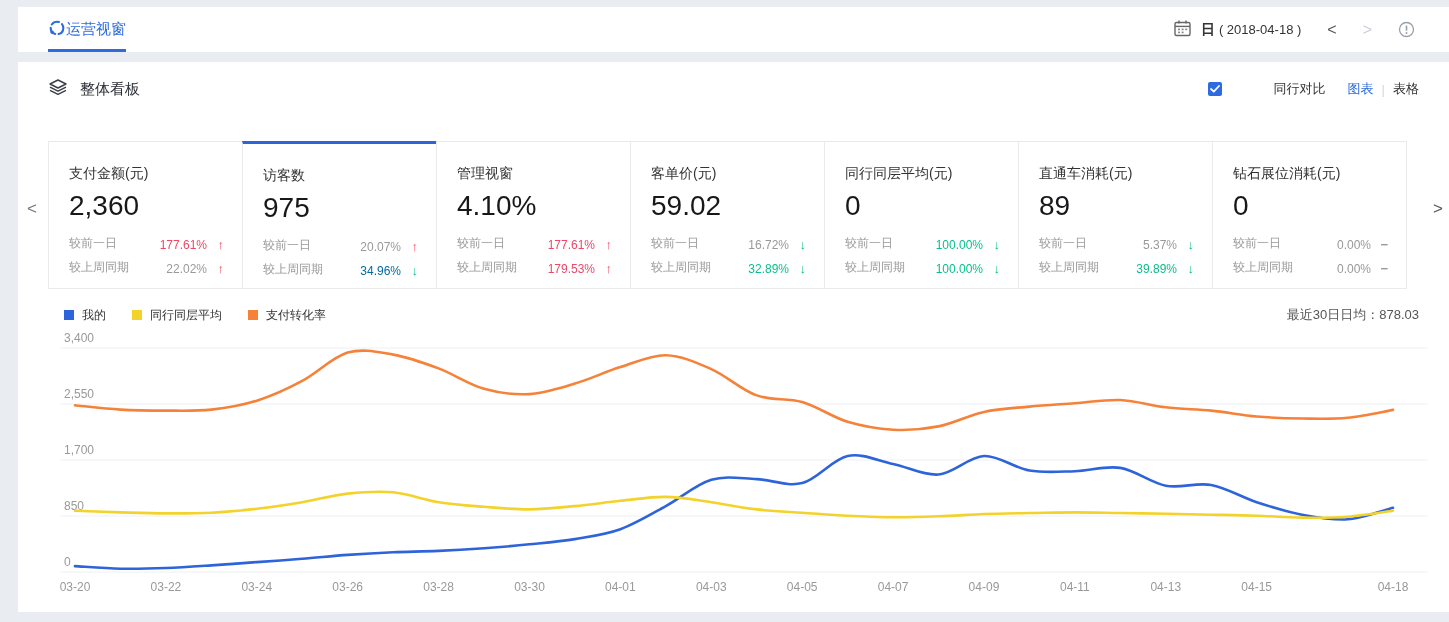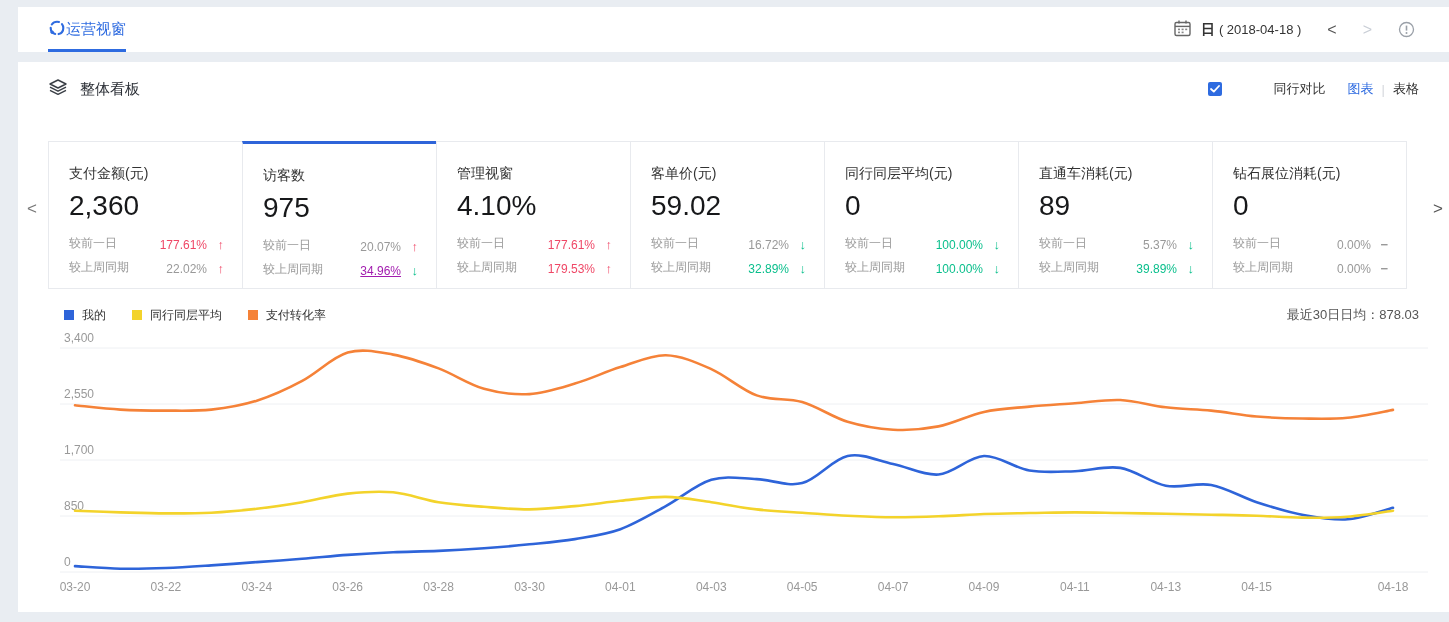--- a/index.html
+++ b/index.html
@@ -152,21 +152,21 @@
       <div class="card active">
         <div class="card-title">访客数</div>
         <div class="card-value">975</div>
         <div class="card-row first">
             <span class="row-label">较前一日</span>
             <span class="row-val" style="color: rgb(153, 153, 153);">20.07%</span>
             <span class="row-arrow" style="color: rgb(239, 71, 102);">↑</span>
           </div>
         <div class="card-row">
             <span class="row-label">较上周同期</span>
-            <span class="row-val" style="color: #a21caf; text-decoration: underline;">34.96%</span>
+            <span class="row-val" style="color: #0369a1;">34.96%</span>
             <span class="row-arrow" style="color: rgb(10, 191, 140);">↓</span>
           </div>
       </div>
 
       <div class="card">
         <div class="card-title">管理视窗</div>
         <div class="card-value">4.10%</div>
         <div class="card-row first">
             <span class="row-label">较前一日</span>
             <span class="row-val" style="color: rgb(239, 71, 102);">177.61%</span>

